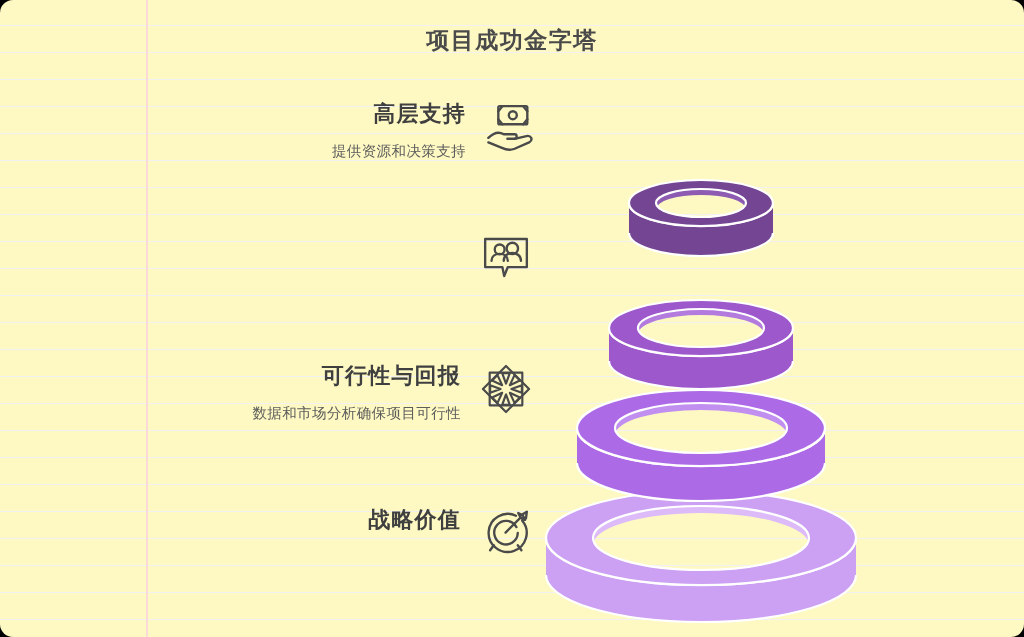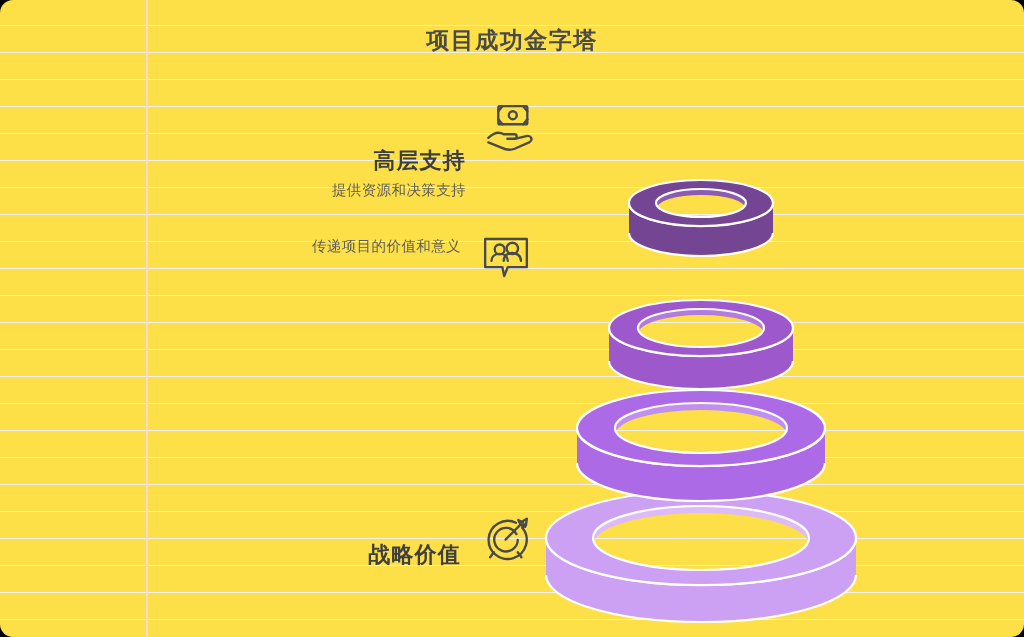--- a/index.html
+++ b/index.html
@@ -12,21 +12,21 @@
     height: 637px;
     overflow: hidden;
     font-family: "Liberation Sans", "DejaVu Sans", sans-serif;
   }
 
   
   #page {
     position: relative;
     width: 1024px;
     height: 637px;
-    background: #fde047;
+    background: #fef9c3;
     border-radius: 13px;
     overflow: hidden;
   }
 
   
   #paper-rules {
     position: absolute;
     inset: 0;
     background-image: repeating-linear-gradient(
         to bottom,
@@ -75,24 +75,23 @@
     padding-right: 16px;
     padding-top: 2px;
   }
   .level-title {
     font-size: 22px;
     font-weight: bold;
     color: #3f3f3f;
     letter-spacing: 1.2px;
     line-height: 1.25;
     white-space: nowrap;
-    margin-top: 47px;
   }
   .level-desc {
-    margin-top: 6px;
+    margin-top: 14px;
     font-size: 14.5px;
     color: #5d5d5d;
     letter-spacing: 0.4px;
     line-height: 1.3;
     white-space: nowrap;
   }
   .level-icon {
     width: 58px;
     height: 58px;
     flex: 0 0 58px;
@@ -140,35 +139,58 @@
         <circle cx="34" cy="19" r="4.4"></circle>
         <path d="M18 14.5 L22.5 9 M18 23.5 L22.5 29 M50 14.5 L45.5 9 M50 23.5 L45.5 29"></path>
         <path d="M7 44 C13 38 19 37 24 40 L36 40 C39 40 39 45 36 45 L28 45"></path>
         <path d="M36 45 L49 42 C54 41 57 46 52 49 L36 56 C31 58 26 57 22 55 L7 49"></path>
       </svg>
     </div>
   </div>
 
   <div class="level-row" style="left:230px; top:229px; width:305px;">
     <div class="level-text">
-      <div class="level-desc">传递项目的价值和意义</div>
     </div>
     <div class="level-icon">
       <svg viewBox="0 0 64 64" fill="none" stroke="#4a4a4a" stroke-width="2.6" stroke-linecap="round" stroke-linejoin="round">
         <path d="M9 11 H55 V42 H34 L30 52 L28 42 H9 Z"></path>
         <circle cx="25" cy="22.5" r="5.4"></circle>
         <path d="M16 35 C16 30 20 27.5 25 27.5 C30 27.5 34 30 34 35"></path>
         <circle cx="39" cy="21.5" r="6.3"></circle>
         <path d="M29.5 35 C29.5 29.5 34 26.5 39 26.5 C44 26.5 48.5 29.5 48.5 35"></path>
       </svg>
     </div>
   </div>
 
-
-  <div class="level-row" style="left:230px; top:492px; width:305px;align-items:flex-end;">
+  <div class="level-row" style="left:170px; top:360px; width:365px;">
+    <div class="level-text">
+      <div class="level-title">可行性与回报</div>
+      <div class="level-desc">数据和市场分析确保项目可行性</div>
+    </div>
+    <div class="level-icon">
+      <svg viewBox="0 0 64 64" fill="none" stroke="#4a4a4a" stroke-width="2.4" stroke-linecap="round" stroke-linejoin="round">
+        <g transform="translate(32,32)">
+          <rect x="-18" y="-18" width="36" height="36"></rect>
+          <rect x="-18" y="-18" width="36" height="36" transform="rotate(45)"></rect>
+          <g>
+            <path d="M0,-6 L4.2,-17.5 L-4.2,-17.5 Z"></path>
+            <path d="M0,-6 L4.2,-17.5 L-4.2,-17.5 Z" transform="rotate(45)"></path>
+            <path d="M0,-6 L4.2,-17.5 L-4.2,-17.5 Z" transform="rotate(90)"></path>
+            <path d="M0,-6 L4.2,-17.5 L-4.2,-17.5 Z" transform="rotate(135)"></path>
+            <path d="M0,-6 L4.2,-17.5 L-4.2,-17.5 Z" transform="rotate(180)"></path>
+            <path d="M0,-6 L4.2,-17.5 L-4.2,-17.5 Z" transform="rotate(225)"></path>
+            <path d="M0,-6 L4.2,-17.5 L-4.2,-17.5 Z" transform="rotate(270)"></path>
+            <path d="M0,-6 L4.2,-17.5 L-4.2,-17.5 Z" transform="rotate(315)"></path>
+          </g>
+        </g>
+      </svg>
+    </div>
+  </div>
+
+  <div class="level-row" style="left:230px; top:504px; width:305px;">
     <div class="level-text">
       <div class="level-title">战略价值</div>
     </div>
     <div class="level-icon">
       <svg viewBox="0 0 64 64" fill="none" stroke="#4a4a4a" stroke-width="2.6" stroke-linecap="round" stroke-linejoin="round">
         <path d="M50 18.5 A21 21 0 1 1 43 13"></path>
         <path d="M43.5 25.5 A13 13 0 1 0 45 32"></path>
         <path d="M31.5 31.5 L48 15"></path>
         <path d="M45.5 10 L48 15 L53 17.5 L50.5 12.5 Z"></path>
         <path d="M48.5 12.5 L55 8.5 L54 16 L50 17.8"></path>

